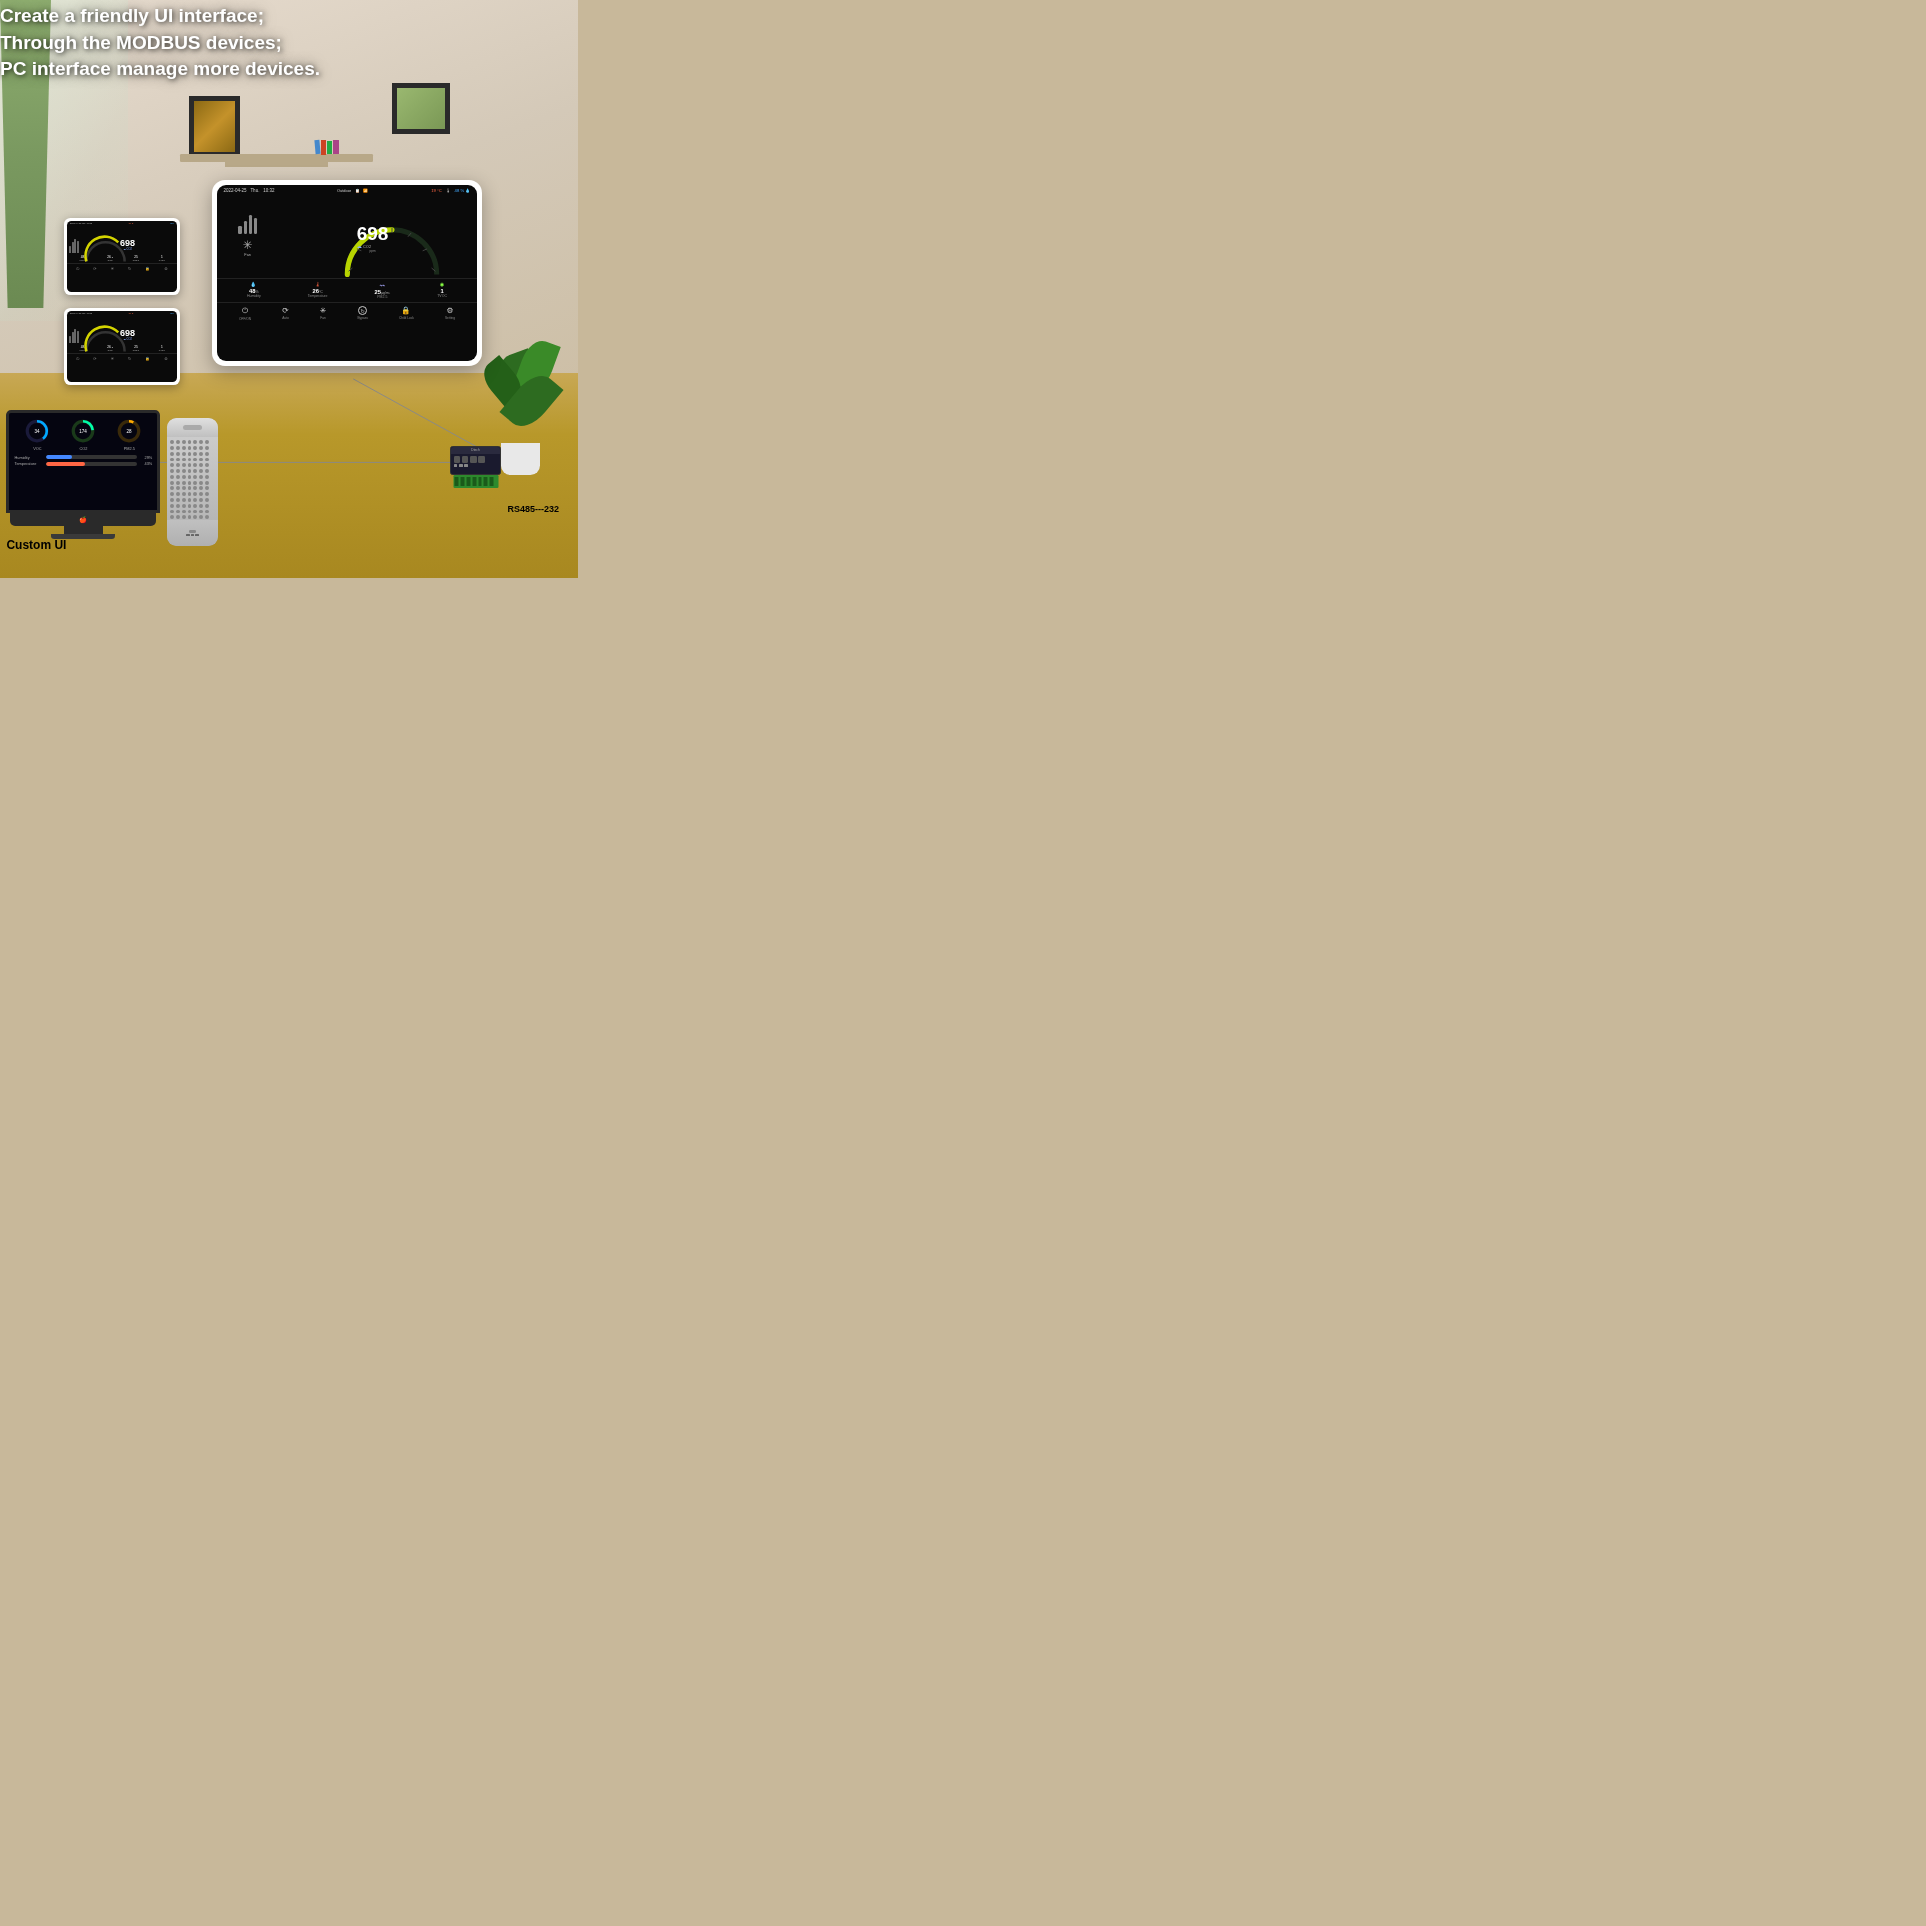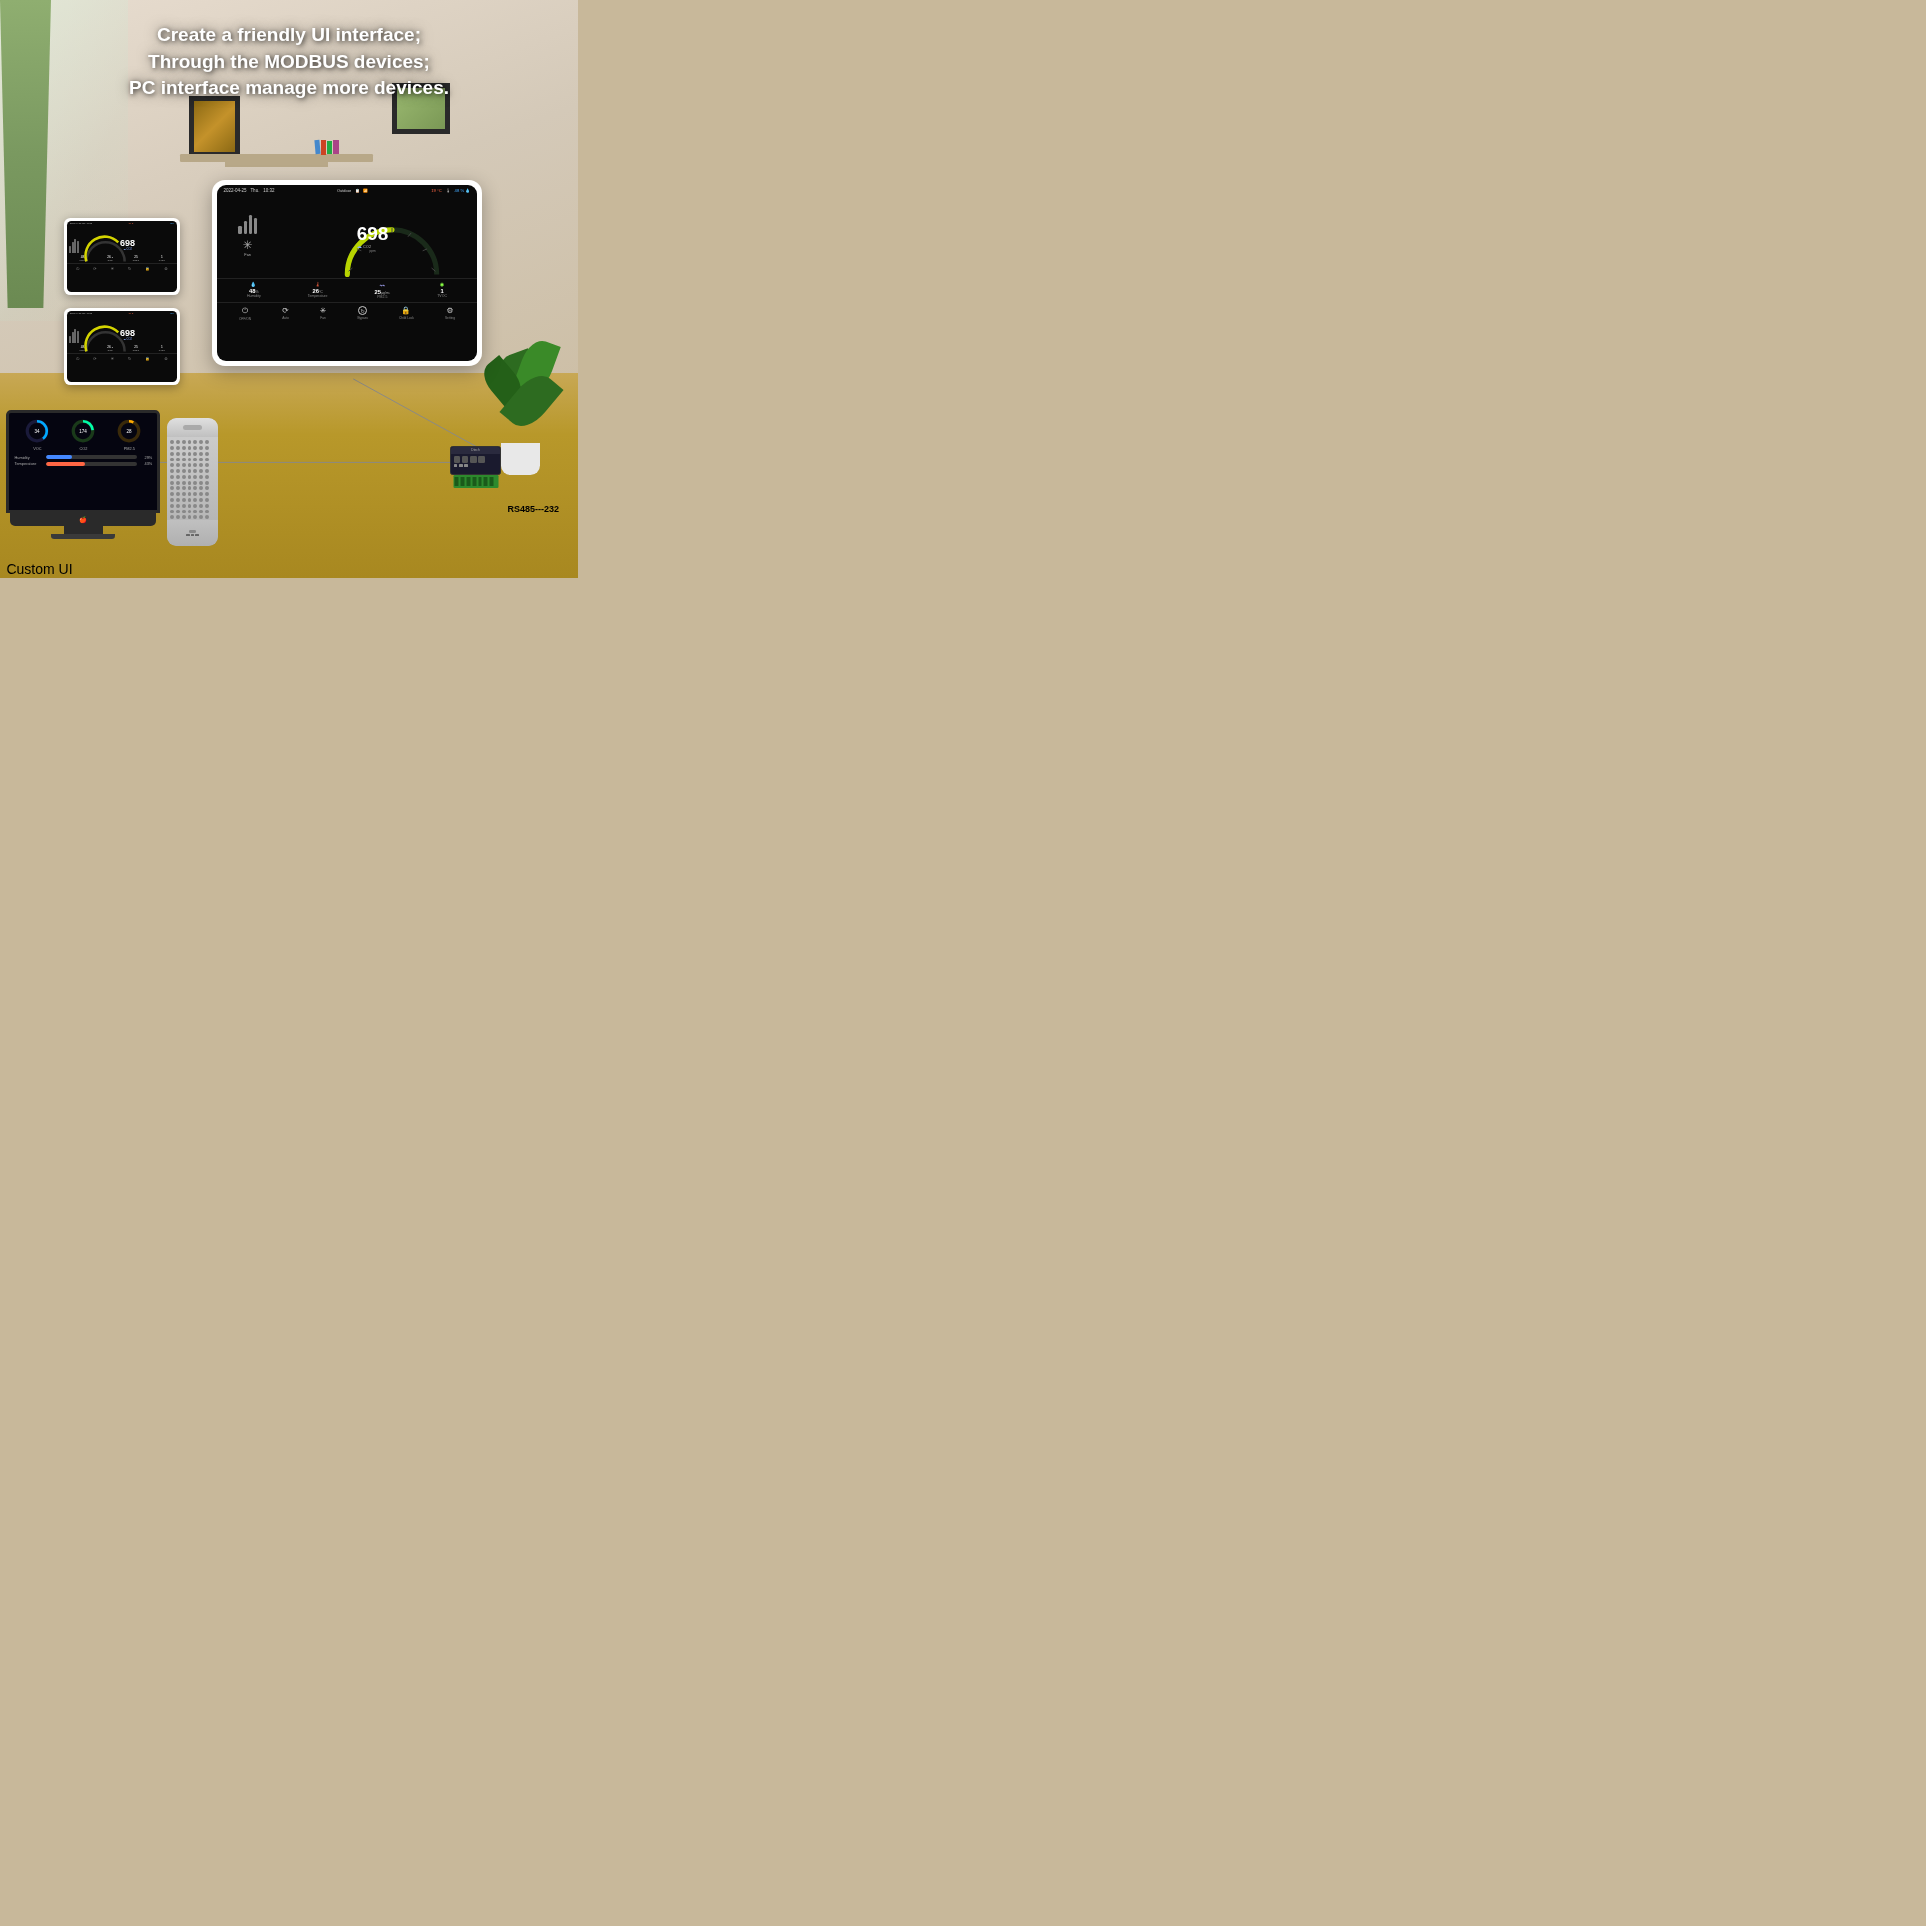--- a/index.html
+++ b/index.html
@@ -114,23 +114,23 @@
       border-radius: 50% 0 50% 0;
     }
     .leaf1 { width: 39px; height: 64px; top: 13px; left: 19px; transform: rotate(-20deg); }
     .leaf2 { width: 32px; height: 51px; top: 0; left: 39px; transform: rotate(20deg); background: #3a8a28; }
     .leaf3 { width: 29px; height: 45px; top: 19px; left: 6.4px; transform: rotate(-40deg); background: #246018; }
     .leaf4 { width: 35px; height: 58px; top: 32px; left: 32px; transform: rotate(40deg); }
 
     
     .header-text {
       position: absolute;
-      top: 22px;
+      top: 3px;
       left: 0; right: 0;
-      text-align: center;
+      text-align: left;
       z-index: 10;
     }
     .header-text h1 {
       font-size: 19px;
       font-weight: bold;
       color: white;
       text-shadow: 1.3px 1.3px 5.1px rgba(0,0,0,0.7), 0 0 13px rgba(0,0,0,0.5);
       line-height: 1.4;
     }
 
@@ -541,24 +541,24 @@
     .terminal-pin {
       width: 3.9px;
       height: 9px;
       background: #1a5a1a;
       border-radius: 0.6px;
     }
 
     
     .custom-ui-label {
       position: absolute;
-      bottom: 1px;
+      bottom: 26px;
       left: 6.4px;
-      font-size: 14px;
-      font-weight: normal;
+      font-size: 12px;
+      font-weight: bold;
       color: black;
       z-index: 12;
     }
     .rs485-label {
       position: absolute;
       bottom: 64px;
       right: 19px;
       font-size: 9px;
       font-weight: bold;
       color: black;

